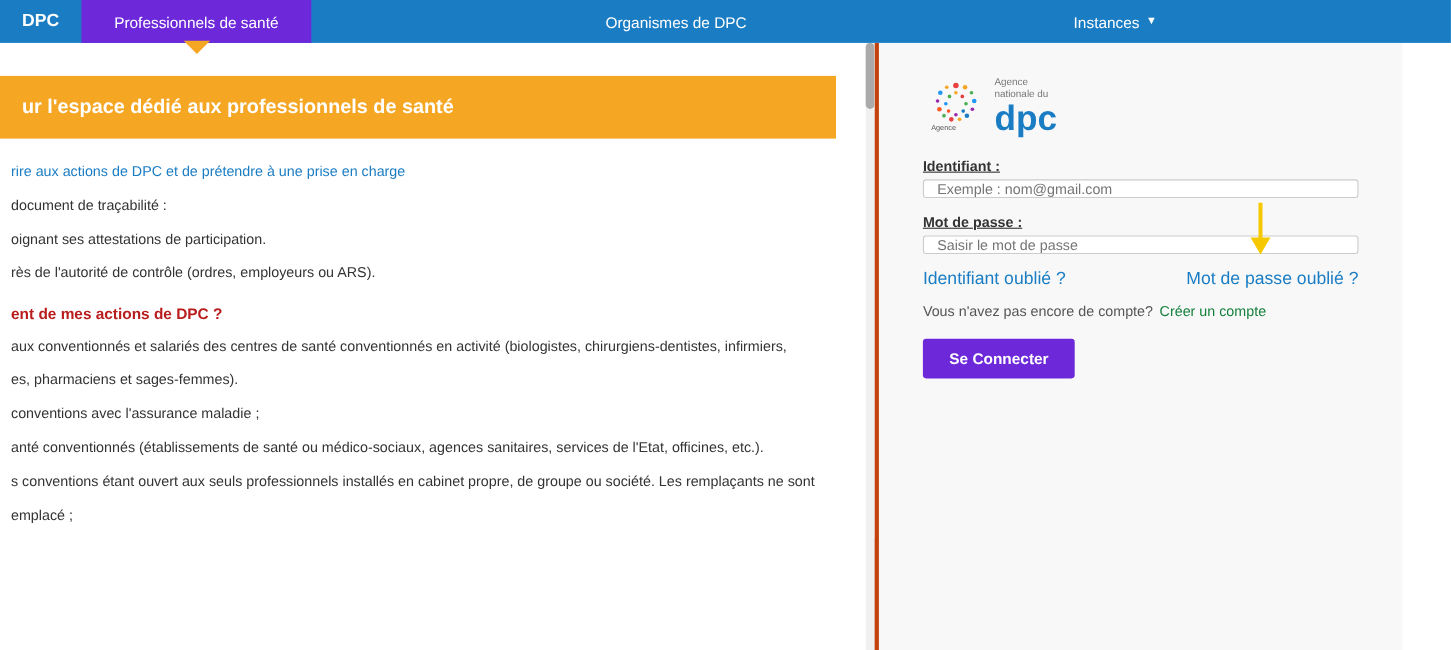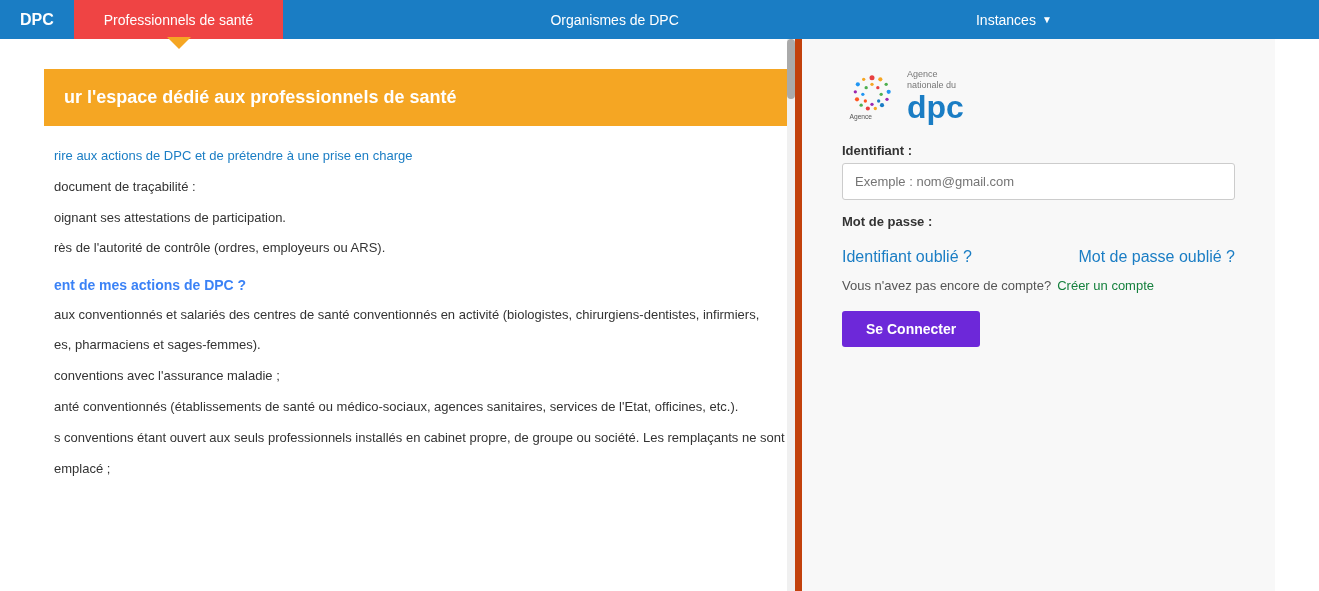--- a/index.html
+++ b/index.html
@@ -19,21 +19,21 @@
       display: flex;
       align-items: center;
       padding: 0 30px;
       color: #fff;
       font-size: 14px;
       cursor: pointer;
       white-space: nowrap;
       height: 100%;
     }
     .nav-item.active {
-      background: #ef4444;
+      background: #6d28d9;
       position: relative;
     }
     .nav-item.active::after {
       content: '';
       position: absolute;
       bottom: -10px;
       left: 50%;
       transform: translateX(-50%);
       width: 0;
       height: 0;
@@ -93,31 +93,30 @@
     .content-area p {
       margin-bottom: 10px;
     }
     .content-area .link-text {
       color: #1a7dc4;
       text-decoration: none;
     }
     .content-area h3 {
       font-size: 14px;
       font-weight: bold;
-      color: #3b82f6;
+      color: #b91c1c;
       margin: 15px 0 8px 0;
     }
 
     
     .left-scroll-wrapper {
       width: 795px;
       height: 100%;
       overflow: hidden;
       position: relative;
-      padding-left: 44px;
     }
     .scrollbar-track {
       position: absolute;
       right: 0;
       top: 0;
       width: 8px;
       height: 100%;
       background: #f0f0f0;
     }
     .scrollbar-thumb {
@@ -127,21 +126,21 @@
       position: absolute;
       top: 0;
       border-radius: 4px;
     }
 
     
     .right-panel {
       width: 480px;
       background: #f8f8f8;
       padding: 30px 40px;
-      border-left: 7px solid #c2410c;
+      border-left: 4px solid #c2410c;
       display: flex;
       flex-direction: column;
       align-items: flex-start;
     }
 
     
     .logo-area {
       display: flex;
       align-items: center;
       margin-bottom: 20px;
@@ -178,24 +177,25 @@
     .form-group {
       width: 100%;
       margin-bottom: 14px;
     }
     .form-label {
       display: block;
       font-size: 13px;
       font-weight: bold;
       color: #333;
       margin-bottom: 5px;
+      text-decoration: underline;
     }
     .form-input {
       width: 100%;
-      padding: 10px 12px;
+      padding: 0 12px;
       border: 1px solid #ccc;
       border-radius: 3px;
       font-size: 13px;
       color: #0f766e;
       background: #fff;
       outline: none;
     }
 
     .forgot-links {
       display: flex;
@@ -344,20 +344,28 @@
     </div>
 
 
     <div class="form-group">
       <label class="form-label">Identifiant :</label>
       <input type="text" class="form-input" placeholder="Exemple : nom@gmail.com" style="">
     </div>
 
     <div class="form-group">
       <label class="form-label">Mot de passe :</label>
+      <div class="arrow-wrapper">
+        <input type="password" class="form-input" placeholder="Saisir le mot de passe" style="">
+        
+        <svg class="yellow-arrow" viewBox="0 0 40 55" xmlns="http://www.w3.org/2000/svg">
+          <line x1="10" y1="0" x2="10" y2="38" stroke="#f5c800" stroke-width="4"></line>
+          <polygon points="0,35 20,35 10,52" fill="#f5c800"></polygon>
+        </svg>
+      </div>
     </div>
 
     <div class="forgot-links">
       <a class="forgot-link" href="#">Identifiant oublié ?</a>
       <a class="forgot-link" href="#">Mot de passe oublié ?</a>
     </div>
 
     <div class="no-account-row">
       <span>Vous n'avez pas encore de compte?</span>
       <a class="create-account-link" href="#">Créer un compte</a>

